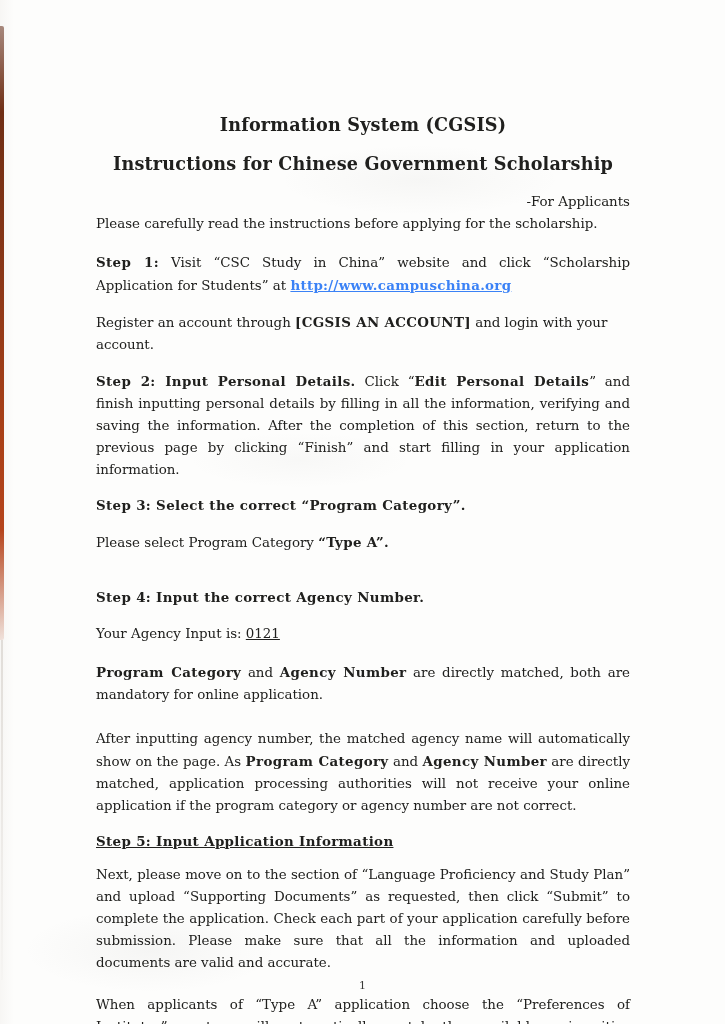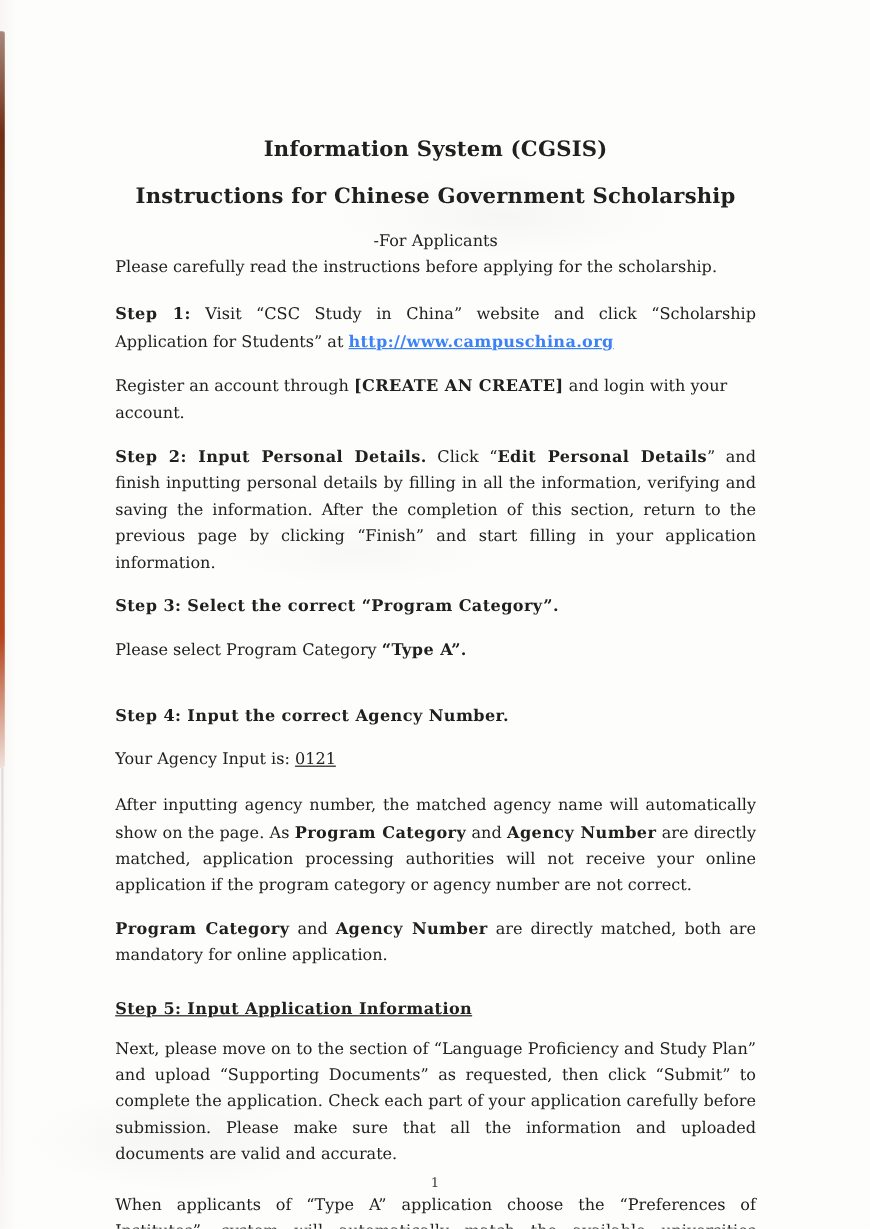--- a/index.html
+++ b/index.html
@@ -41,21 +41,21 @@
   }
   .doc-title {
     text-align: center;
     font-weight: bold;
     font-size: 17.6px;
     line-height: 22px;
     margin: 0 0 17px 0;
     letter-spacing: 0.2px;
   }
   .byline {
-    text-align: center;
+    text-align: right;
     margin: 0 0 1px 0;
     line-height: 20px;
   }
   p { margin: 0 0 12px 0; }
   p.jus { text-align: justify; }
   .b  { font-weight: bold; letter-spacing: 0.35px; }
   .u  { text-decoration: underline; }
   .bu { font-weight: bold; text-decoration: underline; letter-spacing: 0.3px; }
   .link { color: #3b82f6; cursor: pointer; }
   .page-number {
@@ -80,45 +80,45 @@
 
   <div class="byline">-For Applicants</div>
 
   <p style="margin-bottom:16px;">Please carefully read the instructions before applying for the scholarship.</p>
 
   <p class="jus" style="margin-bottom:14px;">
     <span class="b">Step 1:</span><span> Visit “CSC Study in China” website and click “Scholarship Application for Students” at </span><span class="bu link">http://www.campuschina.org</span>
   </p>
 
   <p style="margin-bottom:14px;">
-    <span>Register an account through </span><span class="b">[CREATE AN CREATE]</span><span> and login with your account.</span>
+    <span>Register an account through </span><span class="b">[CGSIS AN ACCOUNT]</span><span> and login with your account.</span>
   </p>
 
   <p class="jus" style="margin-bottom:13px;">
     <span class="b">Step 2: Input Personal Details.</span><span> Click “</span><span class="b">Edit Personal Details</span><span>” and finish inputting personal details by filling in all the information, verifying and saving the information. After the completion of this section, return to the previous page by clicking “Finish” and start filling in your application information.</span>
   </p>
 
   <p class="b" style="margin-bottom:15px;">Step 3: Select the correct “Program Category”.</p>
 
   <p style="margin-bottom:32px;">
     <span>Please select Program Category </span><span class="b">“Type A”.</span>
   </p>
 
   <p class="b" style="margin-bottom:15px;">Step 4: Input the correct Agency Number.</p>
 
   <p style="margin-bottom:16px;">
     <span>Your Agency Input is: </span><span class="u">0121</span>
   </p>
 
+  <p class="jus" style="margin-bottom:22px;">
+    <span class="b">Program Category</span><span> and </span><span class="b">Agency Number</span><span> are directly matched, both are mandatory for online application.</span>
+  </p>
+
   <p class="jus" style="margin-bottom:13px;">
     <span>After inputting agency number, the matched agency name will automatically show on the page. As </span><span class="b">Program Category</span><span> and </span><span class="b">Agency Number</span><span> are directly matched, application processing authorities will not receive your online application if the program category or agency number are not correct.</span>
-  </p>
-
-  <p class="jus" style="margin-bottom:22px;">
-    <span class="b">Program Category</span><span> and </span><span class="b">Agency Number</span><span> are directly matched, both are mandatory for online application.</span>
   </p>
 
   <p class="b" style="text-decoration:underline;">Step 5: Input Application Information</p>
 
   <p class="jus" style="margin-bottom:20px;">Next, please move on to the section of “Language Proficiency and Study Plan” and upload “Supporting Documents” as requested, then click “Submit” to complete the application. Check each part of your application carefully before submission. Please make sure that all the information and uploaded documents are valid and accurate.</p>
 
   <p class="jus">When applicants of “Type A” application choose the “Preferences of Institutes”, system will automatically match the available universities according to the selected “Student Category, Preferred teaching language”. With any inquiry concerning the available majors of</p>
 
 </div>
 

